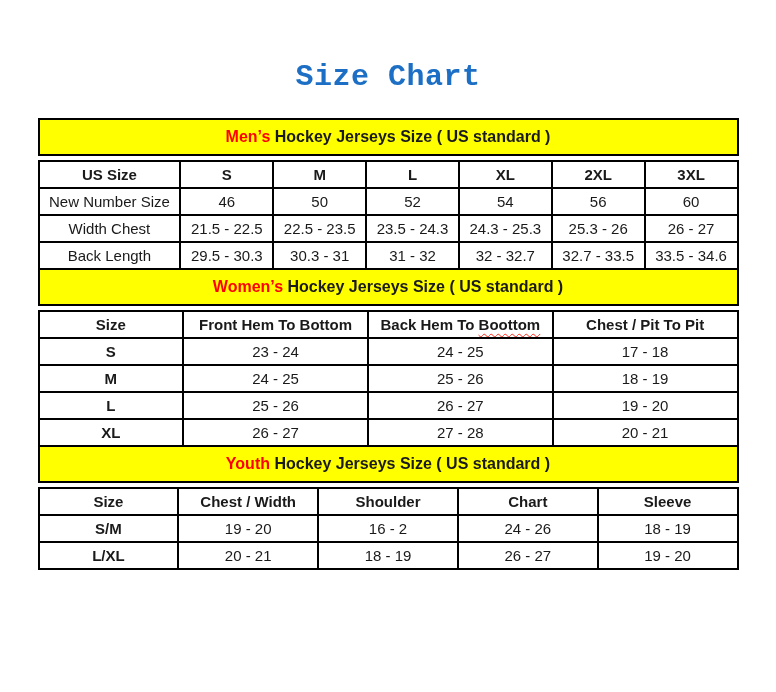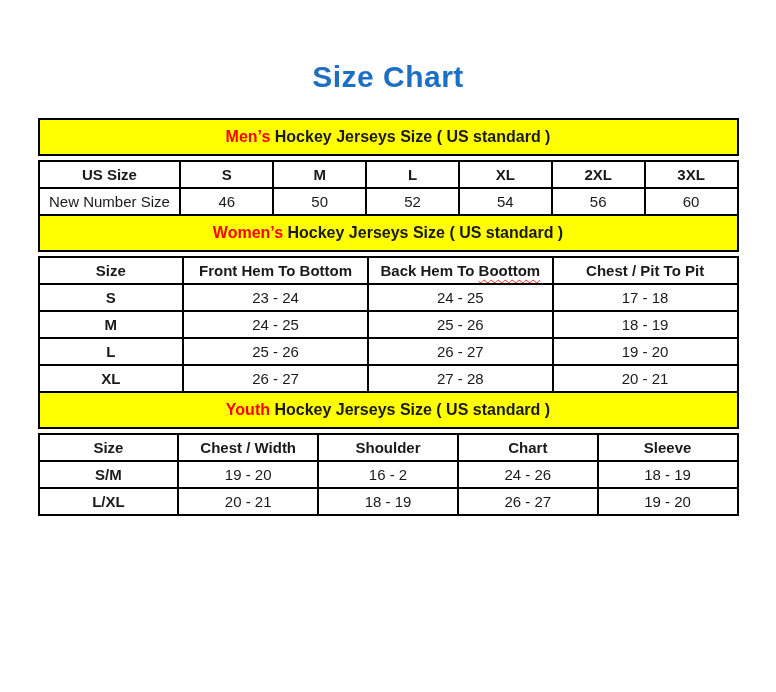--- a/index.html
+++ b/index.html
@@ -10,21 +10,21 @@
     --line:#000000;
   }
   html,body{margin:0;padding:0;background:#ffffff;}
   body{
     width:776px;height:692px;overflow:hidden;
     font-family:"Liberation Sans",sans-serif;color:var(--ink);
   }
   .page{padding-top:60px;}
   .title{
     margin:0 0 24px 0;text-align:center;
-    color:var(--blue);font-size:30px;font-weight:bold;letter-spacing:.5px;
+    color:var(--blue);font-size:30px;font-weight:bold;letter-spacing:.5px;font-family:Liberation Mono, monospace;
   }
   .chart{width:701px;margin:8px auto;}
   .section + .section{margin-top:-2px;}
   .banner{
     background:var(--yellow);border:2px solid var(--line);
     height:34px;line-height:34px;text-align:center;
     font-size:16px;font-weight:bold;margin-bottom:4px;
   }
   .banner .hl{color:var(--red);}
   table{width:100%;border-collapse:collapse;table-layout:fixed;}
@@ -78,20 +78,38 @@
           </thead>
           <tbody>
             <tr>
               <td>New Number Size</td>
               <td>46</td>
               <td>50</td>
               <td>52</td>
               <td>54</td>
               <td>56</td>
               <td>60</td>
+            </tr>
+            <tr>
+              <td>Width Chest</td>
+              <td>21.5 - 22.5</td>
+              <td>22.5 - 23.5</td>
+              <td>23.5 - 24.3</td>
+              <td>24.3 - 25.3</td>
+              <td>25.3 - 26</td>
+              <td>26 - 27</td>
+            </tr>
+            <tr>
+              <td>Back Length</td>
+              <td>29.5 - 30.3</td>
+              <td>30.3 - 31</td>
+              <td>31 - 32</td>
+              <td>32 - 32.7</td>
+              <td>32.7 - 33.5</td>
+              <td>33.5 - 34.6</td>
             </tr>
           </tbody>
         </table>
     </div>
 
     <div class="section sec-1">
       <div class="banner"><span class="hl">Women’s</span><span> Hockey Jerseys Size ( US standard )</span></div>
       <table>
           <colgroup>
             <col class="col-0">

